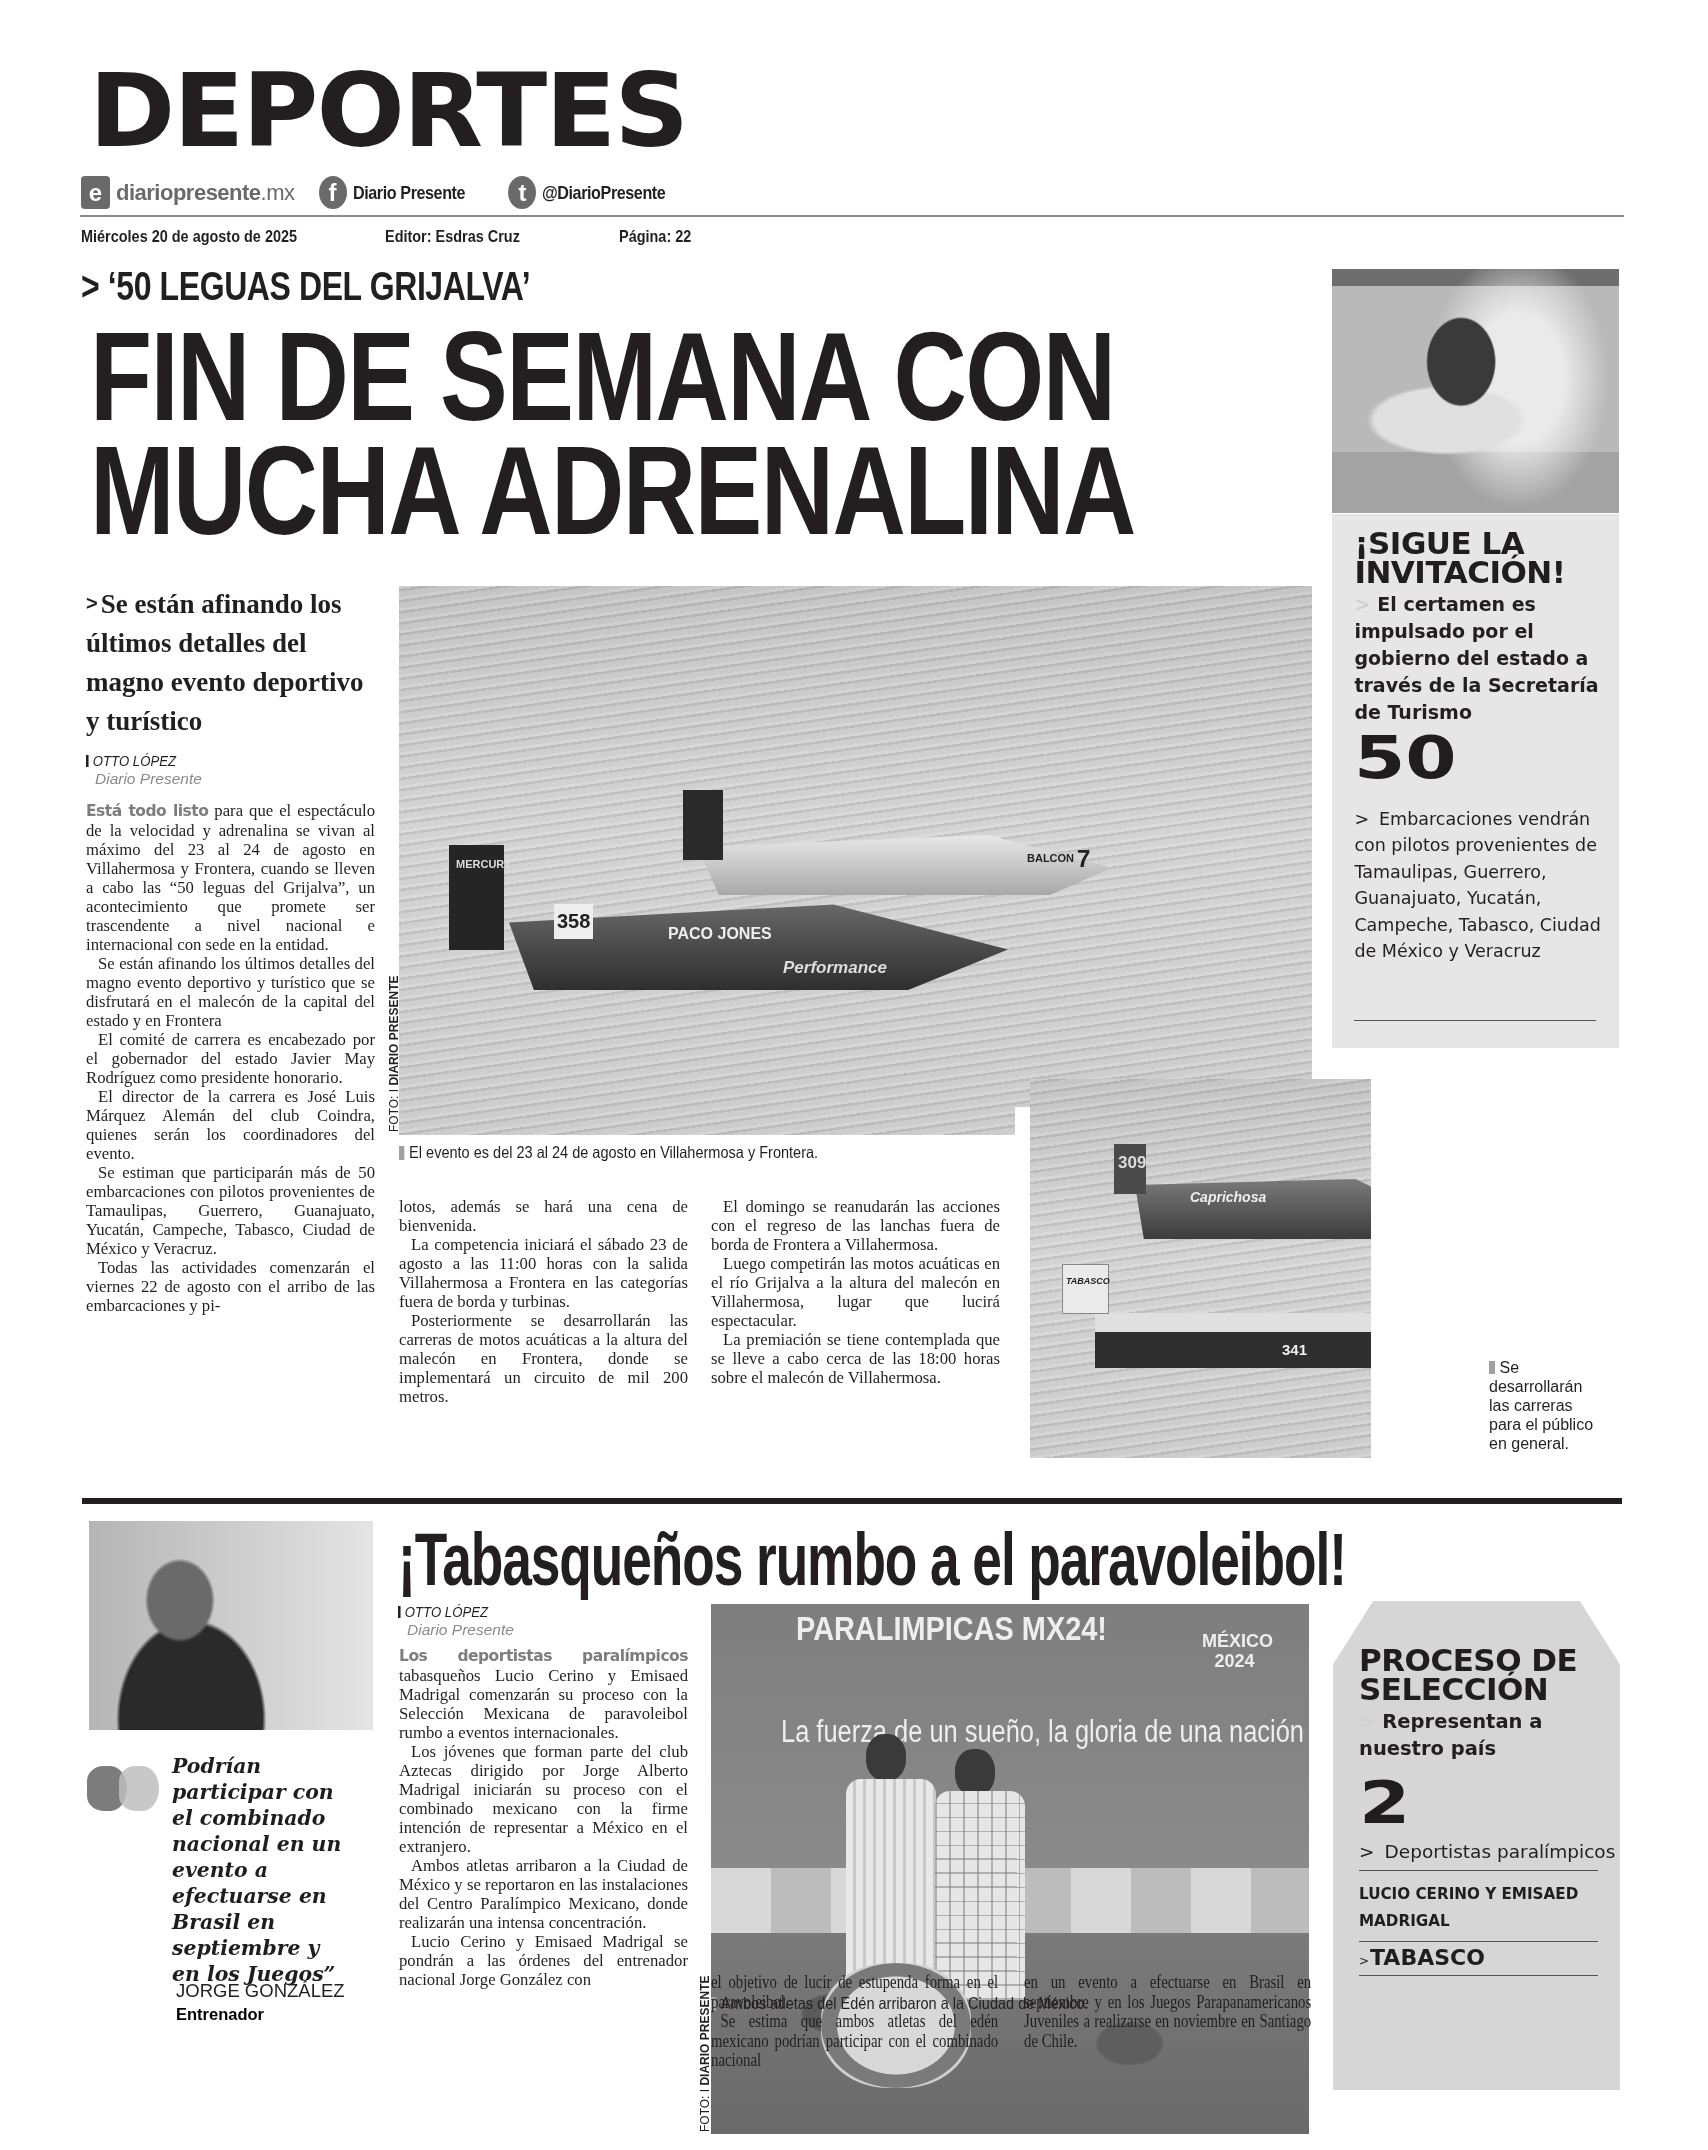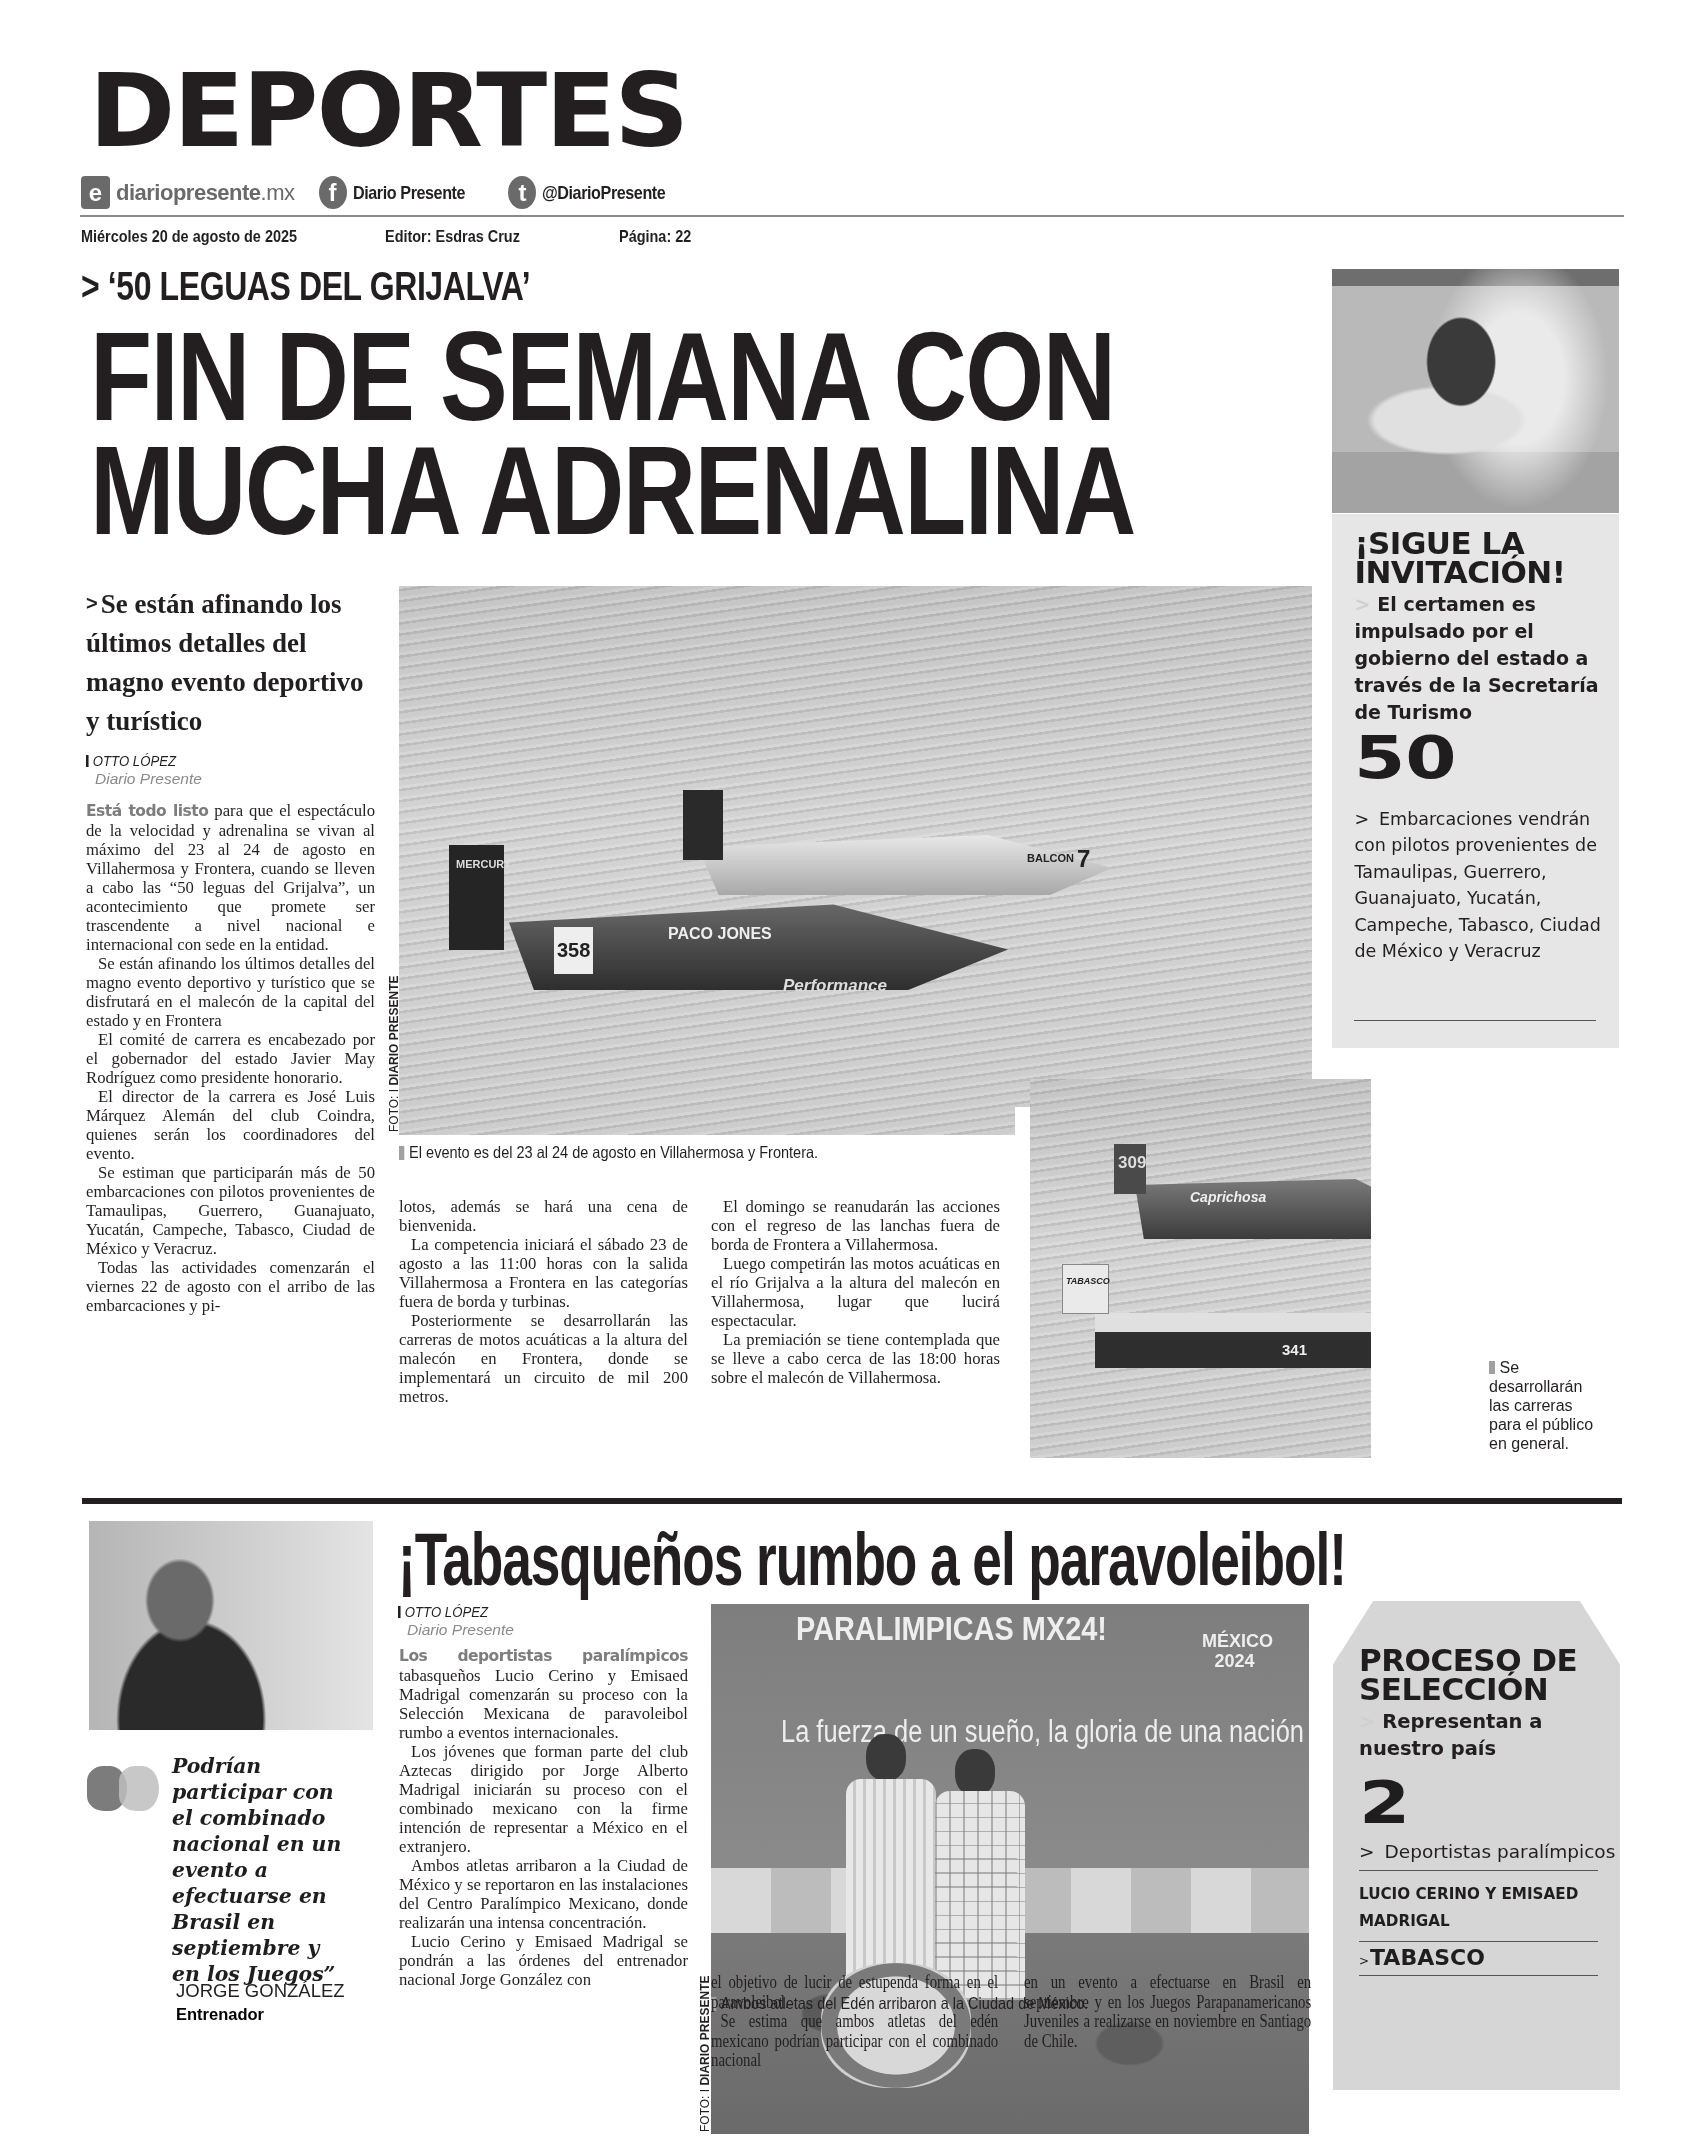--- a/index.html
+++ b/index.html
@@ -127,23 +127,23 @@
 <div class="abs photo water" style="left:399px; top:586px; width:913px; height:549px;">
 
   <div class="hull" style="left:299px; top:249px; width:414px; height:60px; background:linear-gradient(180deg,#e8e8e8,#a8a8a8); clip-path:polygon(0 20%,70% 0,100% 55%,85% 100%,5% 100%);"></div>
   <div class="hull" style="left:284px; top:204px; width:40px; height:70px; background:#2a2a2a;"></div>
   <div class="boat-num" style="left:678px; top:259px; font-size:24px;">7</div>
   <div class="boat-num" style="left:628px; top:266px; font-size:11px; ">BALCON</div>
 
   <div class="hull" style="left:110px; top:314px; width:499px; height:90px; background:linear-gradient(180deg,#6a6a6a,#2e2e2e); clip-path:polygon(0 25%,65% 5%,100% 55%,80% 100%,5% 100%);"></div>
   <div class="hull" style="left:50px; top:259px; width:55px; height:105px; background:#252525;"></div>
   <div class="boat-num" style="left:57px; top:272px; font-size:11px; color:#ddd;">MERCURY</div>
-  <div class="boat-num" style="left:155px; top:318px; font-size:20px; background:#eee; padding:12px 3px;margin-top:23px;">358</div>
+  <div class="boat-num" style="left:155px; top:318px; font-size:20px; background:#eee; padding:6px 3px;">358</div>
   <div class="boat-num" style="left:269px; top:339px; font-size:16px; color:#eee;">PACO JONES</div>
-  <div class="boat-num" style="left:384px; top:372px; font-size:17px; color:#ddd; font-style:italic;margin-top:18px;">Performance</div>
+  <div class="boat-num" style="left:384px; top:372px; font-size:17px; color:#ddd; font-style:italic;">Performance</div>
   <div class="abs" style="left:0; top:539px; width:913px; height:10px;"></div>
 </div>
 <div class="abs credit" style="left:387px; top:1132px;"><span>FOTO: I </span><b>DIARIO PRESENTE</b></div>
 <div class="abs caption" style="left:399px; top:1143px;">El evento es del 23 al 24 de agosto en Villahermosa y Frontera.</div>
 
 <div class="abs body-col" style="left:399px; top:1197px; width:289px;">
   <p class="first">lotos, además se hará una cena de bienvenida.</p>
   <p>La competencia iniciará el sábado 23 de agosto a las 11:00 horas con la salida Villahermosa a Frontera en las categorías fuera de borda y turbinas.</p>
   <p>Posteriormente se desarrollarán las carreras de motos acuáticas a la altura del malecón en Frontera, donde se implementará un circuito de mil 200 metros.</p>
 </div>

